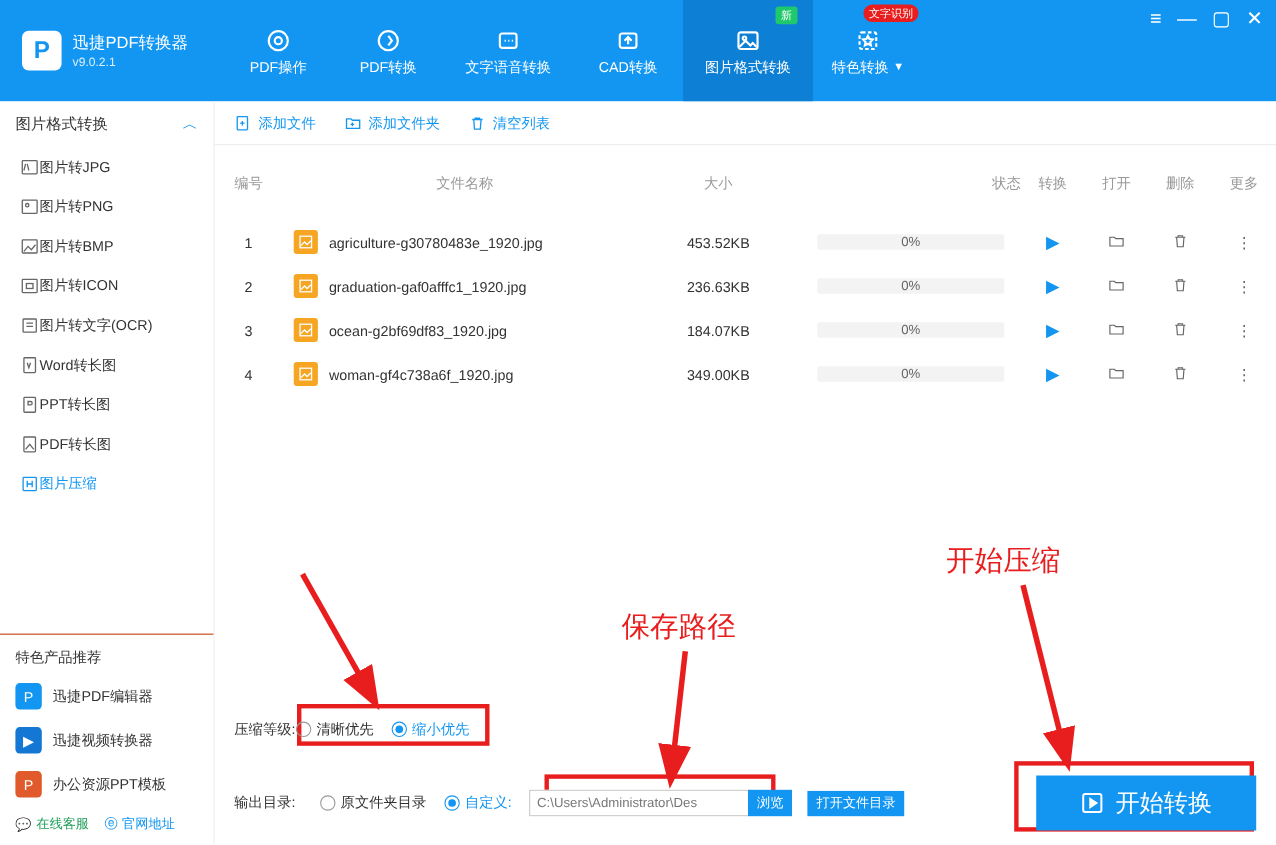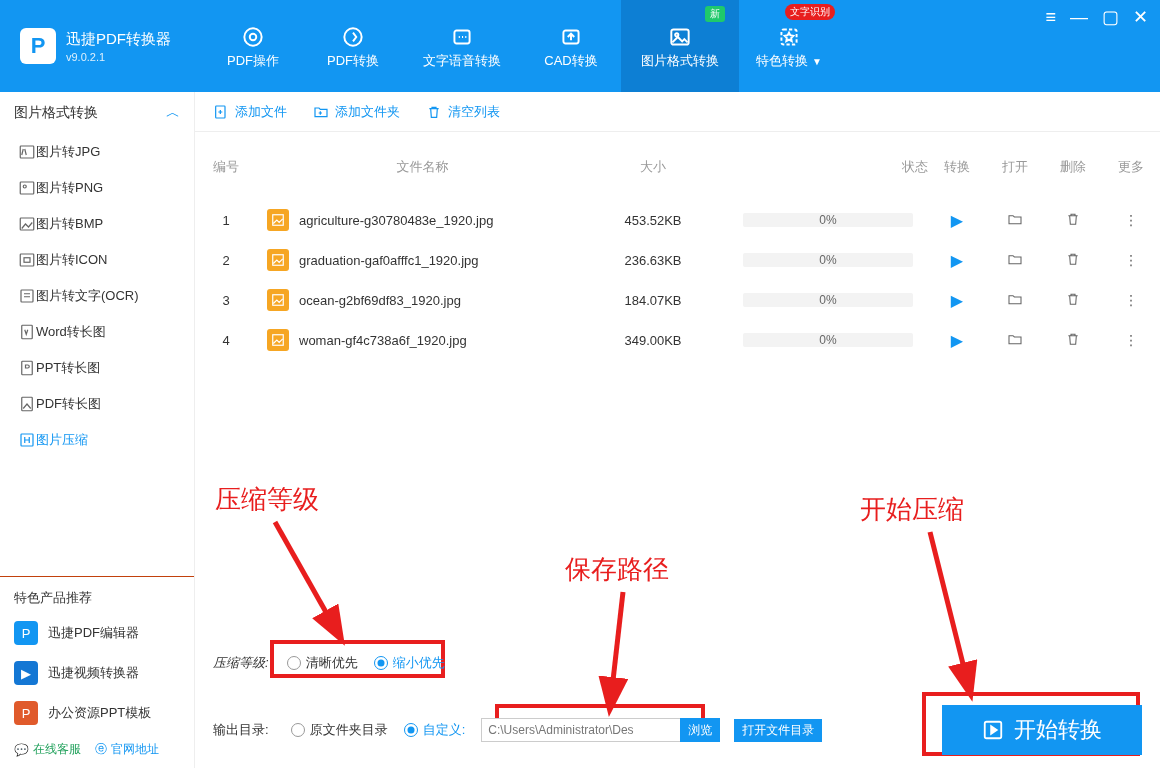--- a/index.html
+++ b/index.html
@@ -402,21 +402,20 @@
     <div class="c-act"><span class="ico-btn"><svg viewBox="0 0 24 24">
                 <path d="M3 7h6l2 2h10v10H3z"></path>
               </svg></span></div>
     <div class="c-act"><span class="ico-btn"><svg viewBox="0 0 24 24">
                 <path d="M5 7h14M9 7V5h6v2m-8 0l1 13h8l1-13"></path>
               </svg></span></div>
     <div class="c-act"><span class="more-dots">⋮</span></div>
         </div>
       </div>
 
-    <div class="anno" style="left:20px; top:390px;">压缩等级</div>
     <div class="anno" style="left:370px; top:460px;">保存路径</div>
     <div class="anno" style="left:665px; top:400px;">开始压缩</div>
 
     <svg class="arrow" style="left:70px; top:420px;" width="90" height="140">
         <defs>
           <marker id="ah1" markerWidth="10" markerHeight="10" refX="6" refY="3" orient="auto">
             <path d="M0,0 L0,6 L8,3 z" fill="#e81e1e"></path>
           </marker>
         </defs>
         <line x1="10" y1="10" x2="75" y2="125" stroke="#e81e1e" stroke-width="5" marker-end="url(#ah1)"></line>
@@ -436,21 +435,21 @@
           </marker>
         </defs>
         <line x1="15" y1="5" x2="55" y2="165" stroke="#e81e1e" stroke-width="5" marker-end="url(#ah3)"></line>
       </svg>
 
     <div class="red-box" style="left:75px; top:548px; width:175px; height:38px;"></div>
     <div class="red-box" style="left:300px; top:612px; width:210px; height:32px;"></div>
     <div class="red-box" style="left:727px; top:600px; width:218px; height:64px;"></div>
 
     <div class="bottom-row" style="position:absolute; left:0; right:0; top:550px;">
-      <span style="margin-right:18px;font-style:italic;">压缩等级:</span>
+      <span style="">压缩等级:</span>
       <span class="radio">
           <span class="rdot"></span>
           <span>清晰优先</span>
         </span>
       <span class="radio sel">
           <span class="rdot checked"></span>
           <span>缩小优先</span>
         </span>
     </div>
 

